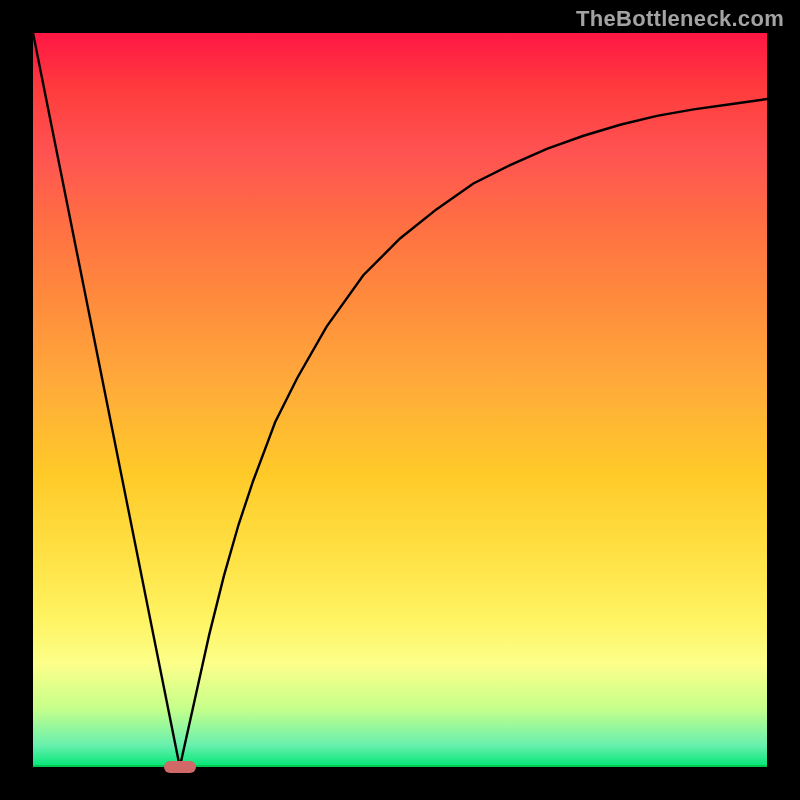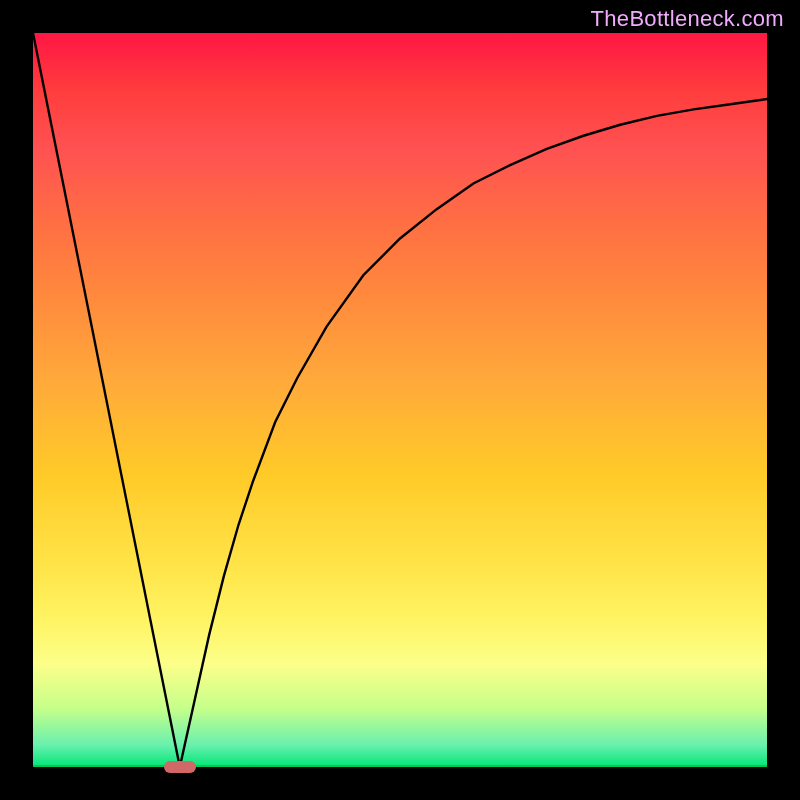--- a/index.html
+++ b/index.html
@@ -64,23 +64,23 @@
     height: 12px;
     background: #d06868;
     border-radius: 6px;
     transform: translate(-50%, 50%);
     bottom: 0;
   }
   .watermark {
     position: absolute;
     top: 6px;
     right: 16px;
-    color: #f0abfc;
+    color: #a3a3a3;
     font-size: 22px;
-    font-weight: 400;
+    font-weight: 700;
     letter-spacing: 0.3px;
     user-select: none;
     text-align: right;
   }
   svg.curve {
     position: absolute;
     left: 0;
     top: 0;
     width: 100%;
     height: 100%;

